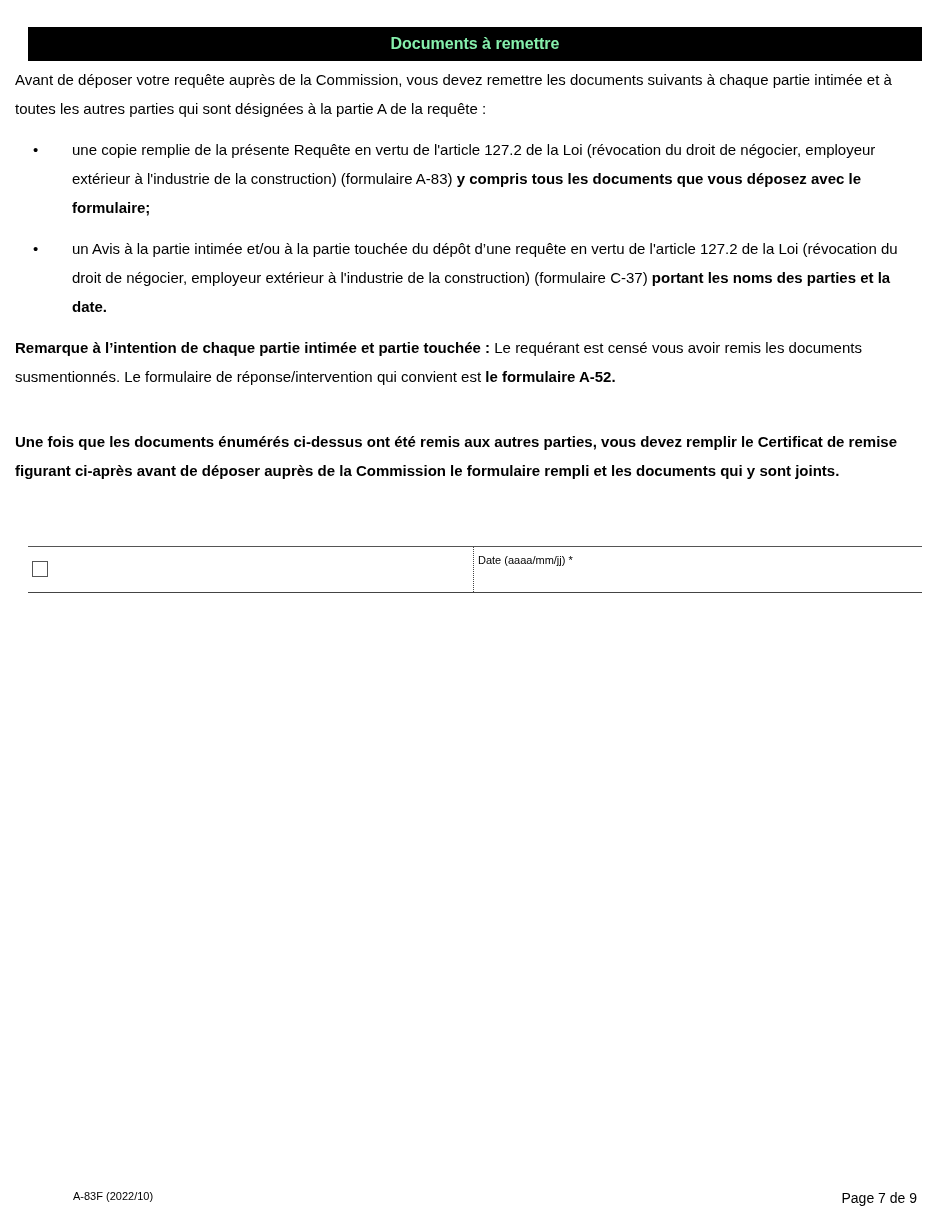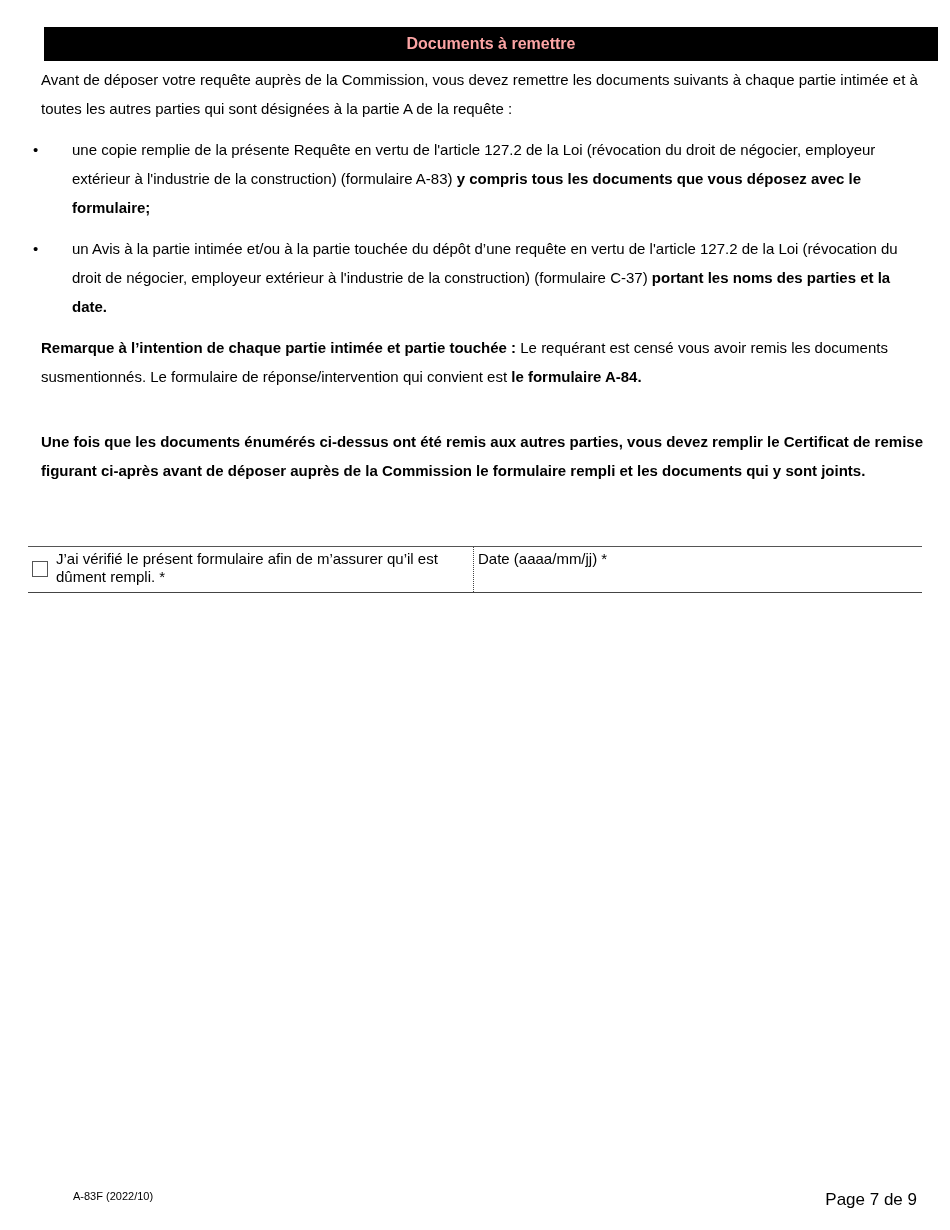--- a/index.html
+++ b/index.html
@@ -1,26 +1,26 @@
 <!DOCTYPE html>
 <html><head>
 <meta charset="utf-8">
 <style>
   html, body { margin: 0; padding: 0; background: #ffffff; }
   body {
     width: 950px; height: 1230px; position: relative; overflow: hidden;
     font-family: "Liberation Sans", sans-serif; color: #000; font-size: 15px;
   }
   .banner {
-    position: absolute; left: 44px; top: 27px; width: 894px; height: 34px;
-    background: #000; color: #fca5a5; font-weight: bold; font-size: 16px;
+    position: absolute; left: 28px; top: 27px; width: 894px; height: 34px;
+    background: #000; color: #86efac; font-weight: bold; font-size: 16px;
     display: flex; align-items: center; justify-content: center;
   }
   .para {
-    position: absolute; left: 41px; width: 885px; line-height: 29px; margin: 0;
+    position: absolute; left: 15px; width: 885px; line-height: 29px; margin: 0;
   }
   .bullet-item {
     position: absolute; left: 33px; width: 885px; line-height: 29px; margin: 0;
     display: flex;
   }
   .bullet-item .dot { width: 27px; flex: 0 0 27px; }
   .bullet-item .txt { flex: 1; margin-left: 12px; }
   b { font-weight: bold; }
   .cert-table {
     position: absolute; left: 28px; top: 546px; width: 894px; height: 45px;
@@ -30,51 +30,50 @@
   .cert-left {
     width: 446px; display: flex; align-items: flex-start; padding: 3px 0 0 4px;
     box-sizing: border-box; border-right: 1px dotted #444;
   }
   .checkbox {
     width: 16px; height: 16px; border: 1px solid #555; margin: 11px 8px 0 0;
     flex: 0 0 16px; box-sizing: border-box; background: #fff; cursor: pointer;
   }
   .cert-label { font-size: 15px; line-height: 18px; }
   .cert-right { flex: 1; padding: 3px 0 0 4px; box-sizing: border-box; }
-  .date-label { font-size: 15px; line-height: 18px; }
+  .date-label { font-size: 11px; line-height: 18px; }
   .footer-left { position: absolute; left: 33px; top: 1190px; font-size: 11px; margin-left: 40px; }
-  .footer-right { position: absolute; right: 33px; top: 1190px; font-size: 17px; padding-left: 41px; }
+  .footer-right { position: absolute; right: 33px; top: 1190px; font-size: 14px; padding-left: 41px; }
 </style>
 </head>
 <body>
 
 <div class="banner">
   <span>Documents à remettre</span>
 </div>
 
 <p class="para" style="top:65px;">Avant de déposer votre requête auprès de la Commission, vous devez remettre les documents suivants à chaque partie intimée et à toutes les autres parties qui sont désignées à la partie A de la requête :</p>
 
 <div class="bullet-item" style="top:135px;">
   <span class="dot">•</span>
   <span class="txt"><span>une copie remplie de la présente Requête en vertu de l'article 127.2 de la Loi (révocation du droit de négocier, employeur extérieur à l'industrie de la construction) (formulaire A-83) </span><b>y compris tous les documents que vous déposez avec le formulaire;</b></span>
 </div>
 
 <div class="bullet-item" style="top:234px;">
   <span class="dot">•</span>
   <span class="txt"><span>un Avis à la partie intimée et/ou à la partie touchée du dépôt d’une requête en vertu de l'article 127.2 de la Loi (révocation du droit de négocier, employeur extérieur à l'industrie de la construction) (formulaire C-37) </span><b>portant les noms des parties et la date.</b></span>
 </div>
 
-<p class="para" style="top:333px;"><b>Remarque à l’intention de chaque partie intimée et partie touchée :</b><span> Le requérant est censé vous avoir remis les documents susmentionnés. Le formulaire de réponse/intervention qui convient est </span><b>le formulaire A-84.</b></p>
+<p class="para" style="top:333px;"><b>Remarque à l’intention de chaque partie intimée et partie touchée :</b><span> Le requérant est censé vous avoir remis les documents susmentionnés. Le formulaire de réponse/intervention qui convient est </span><b>le formulaire A-52.</b></p>
 
 <p class="para" style="top:427px; font-weight:bold;">Une fois que les documents énumérés ci-dessus ont été remis aux autres parties, vous devez remplir le Certificat de remise figurant ci-après avant de déposer auprès de la Commission le formulaire rempli et les documents qui y sont joints.</p>
 
 <div class="cert-table">
   <div class="cert-left">
     <div class="checkbox"></div>
-    <span class="cert-label">J’ai vérifié le présent formulaire afin de m’assurer qu’il est dûment rempli. *</span>
   </div>
   <div class="cert-right">
     <span class="date-label">Date (aaaa/mm/jj) *</span>
   </div>
 </div>
 
 <div class="footer-left">A-83F (2022/10)</div>
 <div class="footer-right">Page 7 de 9</div>
 
 </body></html>

